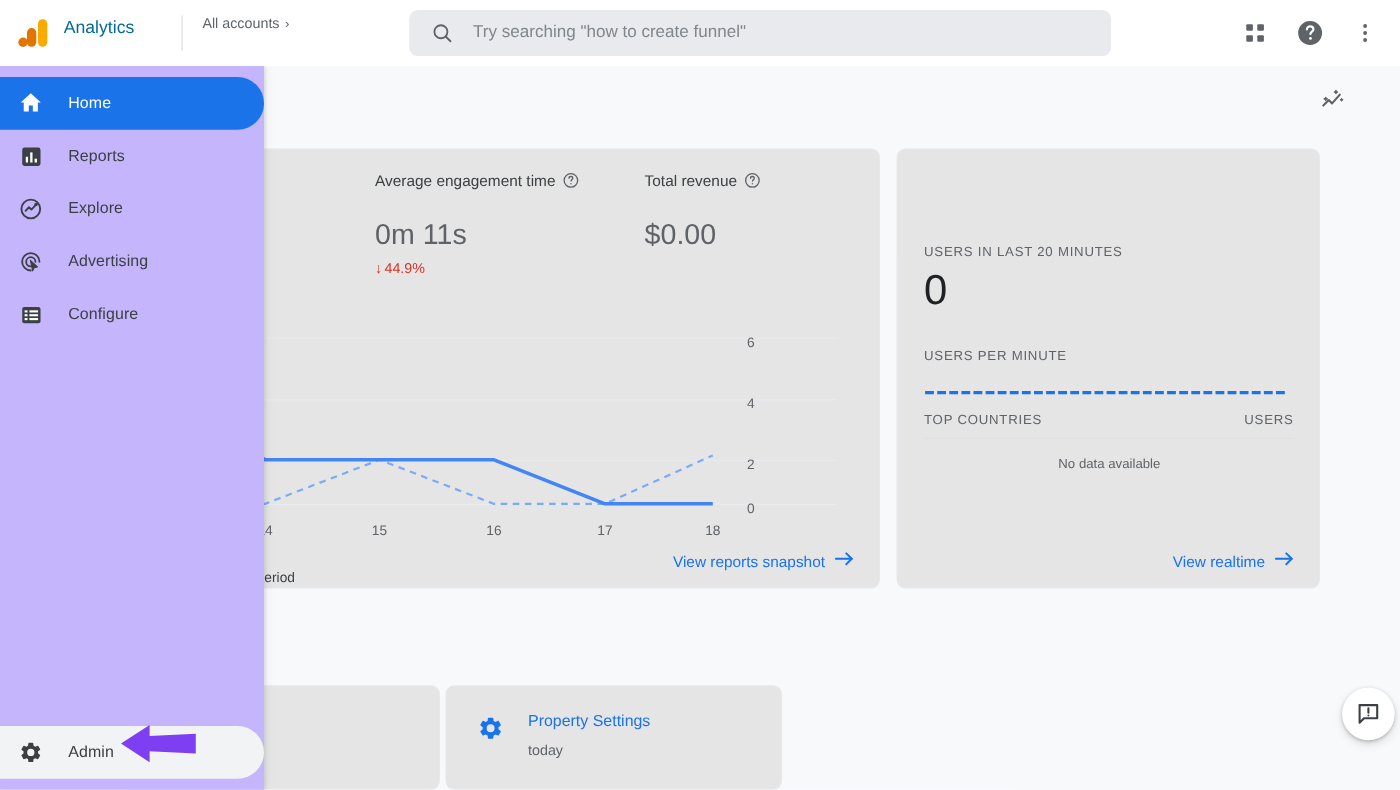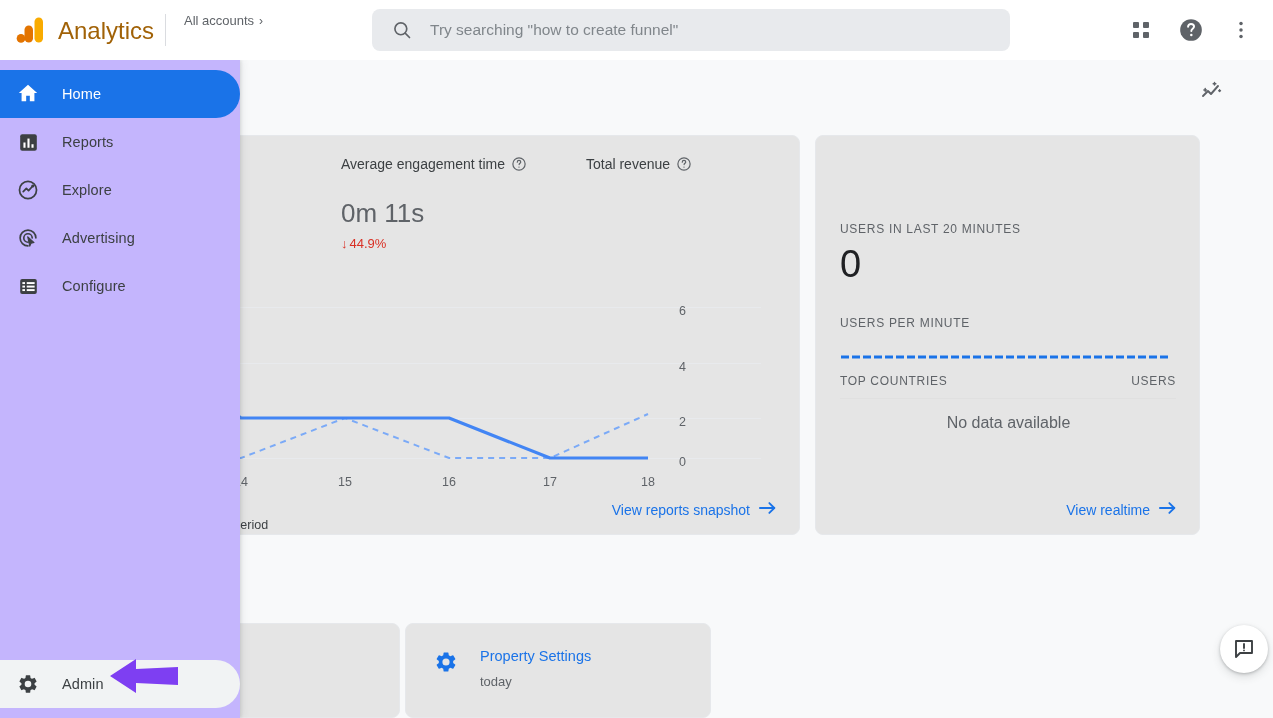--- a/index.html
+++ b/index.html
@@ -33,22 +33,22 @@
 
   .ga-logo {
     position: absolute;
     left: 14px; top: 14px;
     width: 32px; height: 32px;
   }
 
   .brand-title {
     position: absolute;
     left: 58px; top: 17px;
-    font-size: 24px;
-    color: #a16207;
+    font-size: 16px;
+    color: #0369a1;
     letter-spacing: 0px;
     white-space: nowrap;
   }
 
   .brand-divider {
     position: absolute;
     left: 165px; top: 14px;
     width: 1px; height: 32px;
     background: #dadce0;
   }
@@ -347,21 +347,21 @@
     position: absolute;
     left: 24px; top: 262px;
     width: 336px; height: 1px;
     background: #e0e0e0;
   }
   .rt-nodata {
     position: absolute;
     left: 0; top: 278px;
     width: 385px;
     text-align: center;
-    font-size: 16px;
+    font-size: 12px;
     color: #5f6368;
   }
 
   
   .bc-row {
     position: absolute;
     left: 28px; top: 24px;
     display: flex;
     align-items: flex-start;
     gap: 22px;
@@ -448,20 +448,21 @@
           <div class="metric-label">
             <span>Total revenue</span>
             <span class="qmark">
               <svg width="16" height="16" viewBox="0 0 24 24" fill="none" stroke="currentColor" stroke-width="1.8">
                 <circle cx="12" cy="12" r="9.2"></circle>
                 <path d="M9.4 9.2c0-1.5 1.2-2.5 2.6-2.5 1.5 0 2.6 1 2.6 2.3 0 1.9-2.4 2-2.4 3.8" stroke-linecap="round"></path>
                 <circle cx="12" cy="16.6" r="1" fill="currentColor" stroke="none"></circle>
               </svg>
             </span>
           </div>
+          <div class="metric-value">$0.00</div>
         </div>
 
       </div>
 
       <div class="chart-wrap">
         <svg class="chart-svg" width="650" height="200" viewBox="0 0 650 200">
 
           <g stroke="#e8eaed" stroke-width="1">
             <line x1="0" y1="11.5" x2="610" y2="11.5"></line>
             <line x1="0" y1="67.5" x2="610" y2="67.5"></line>

